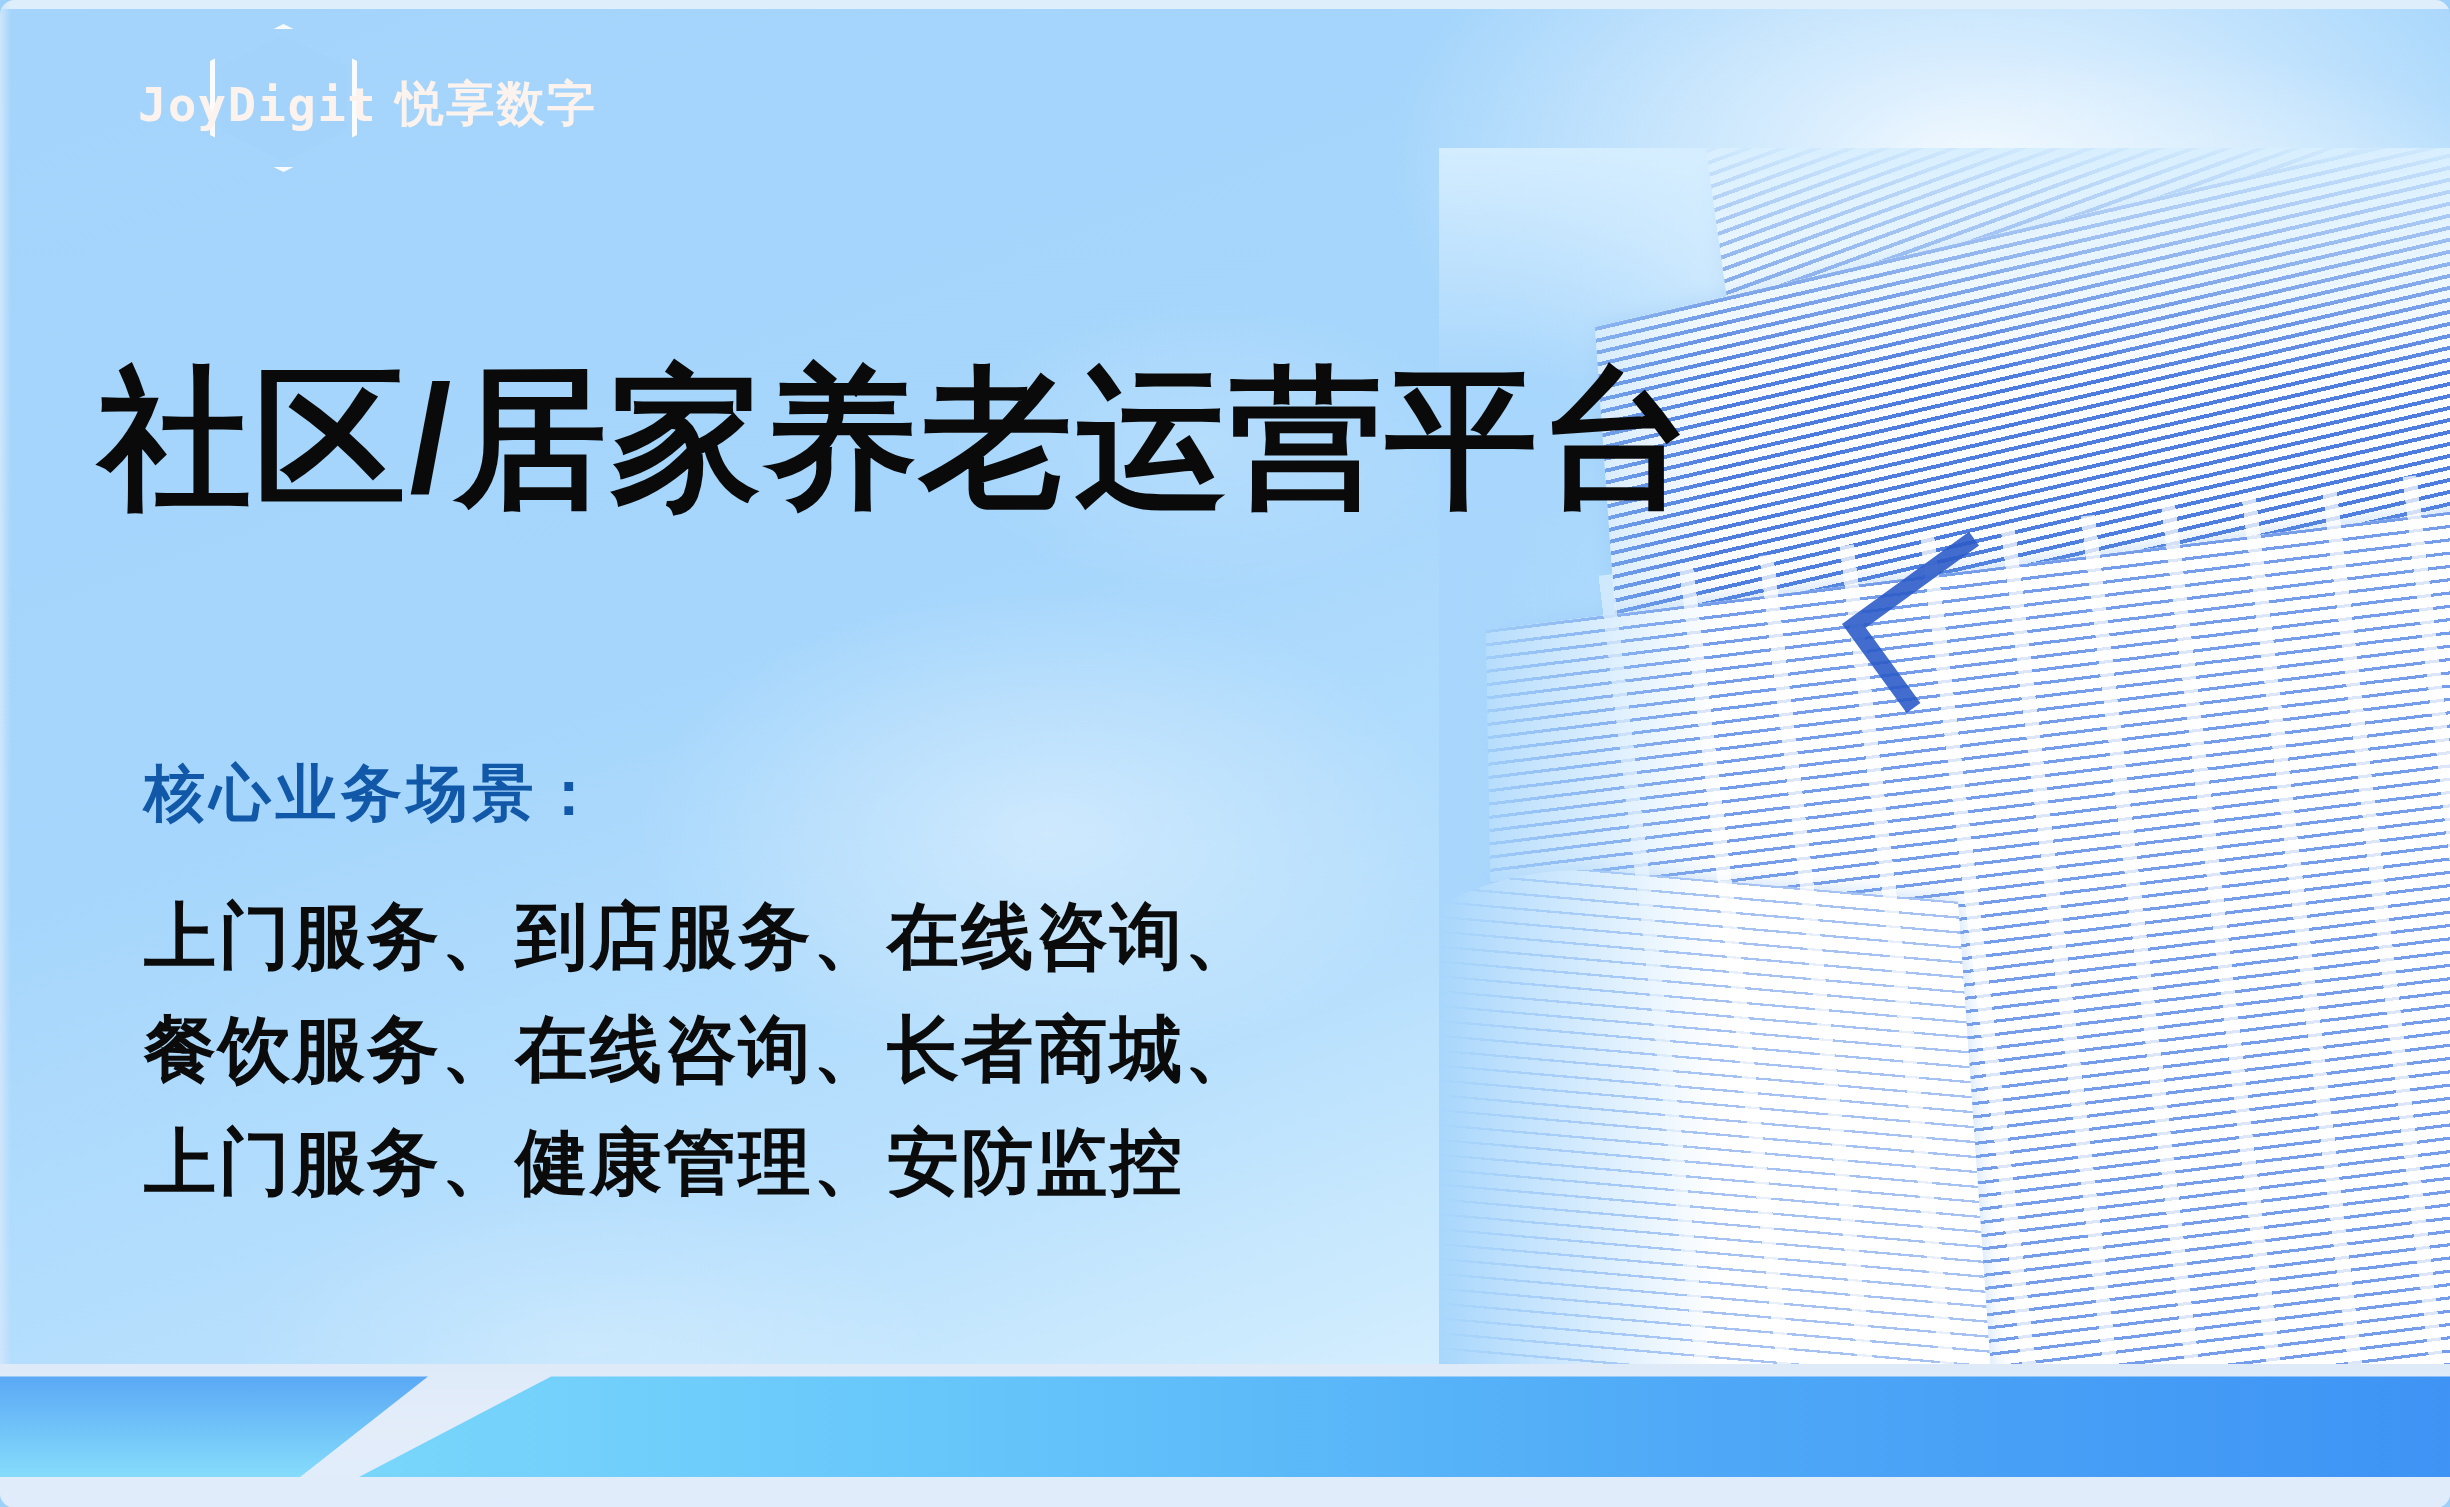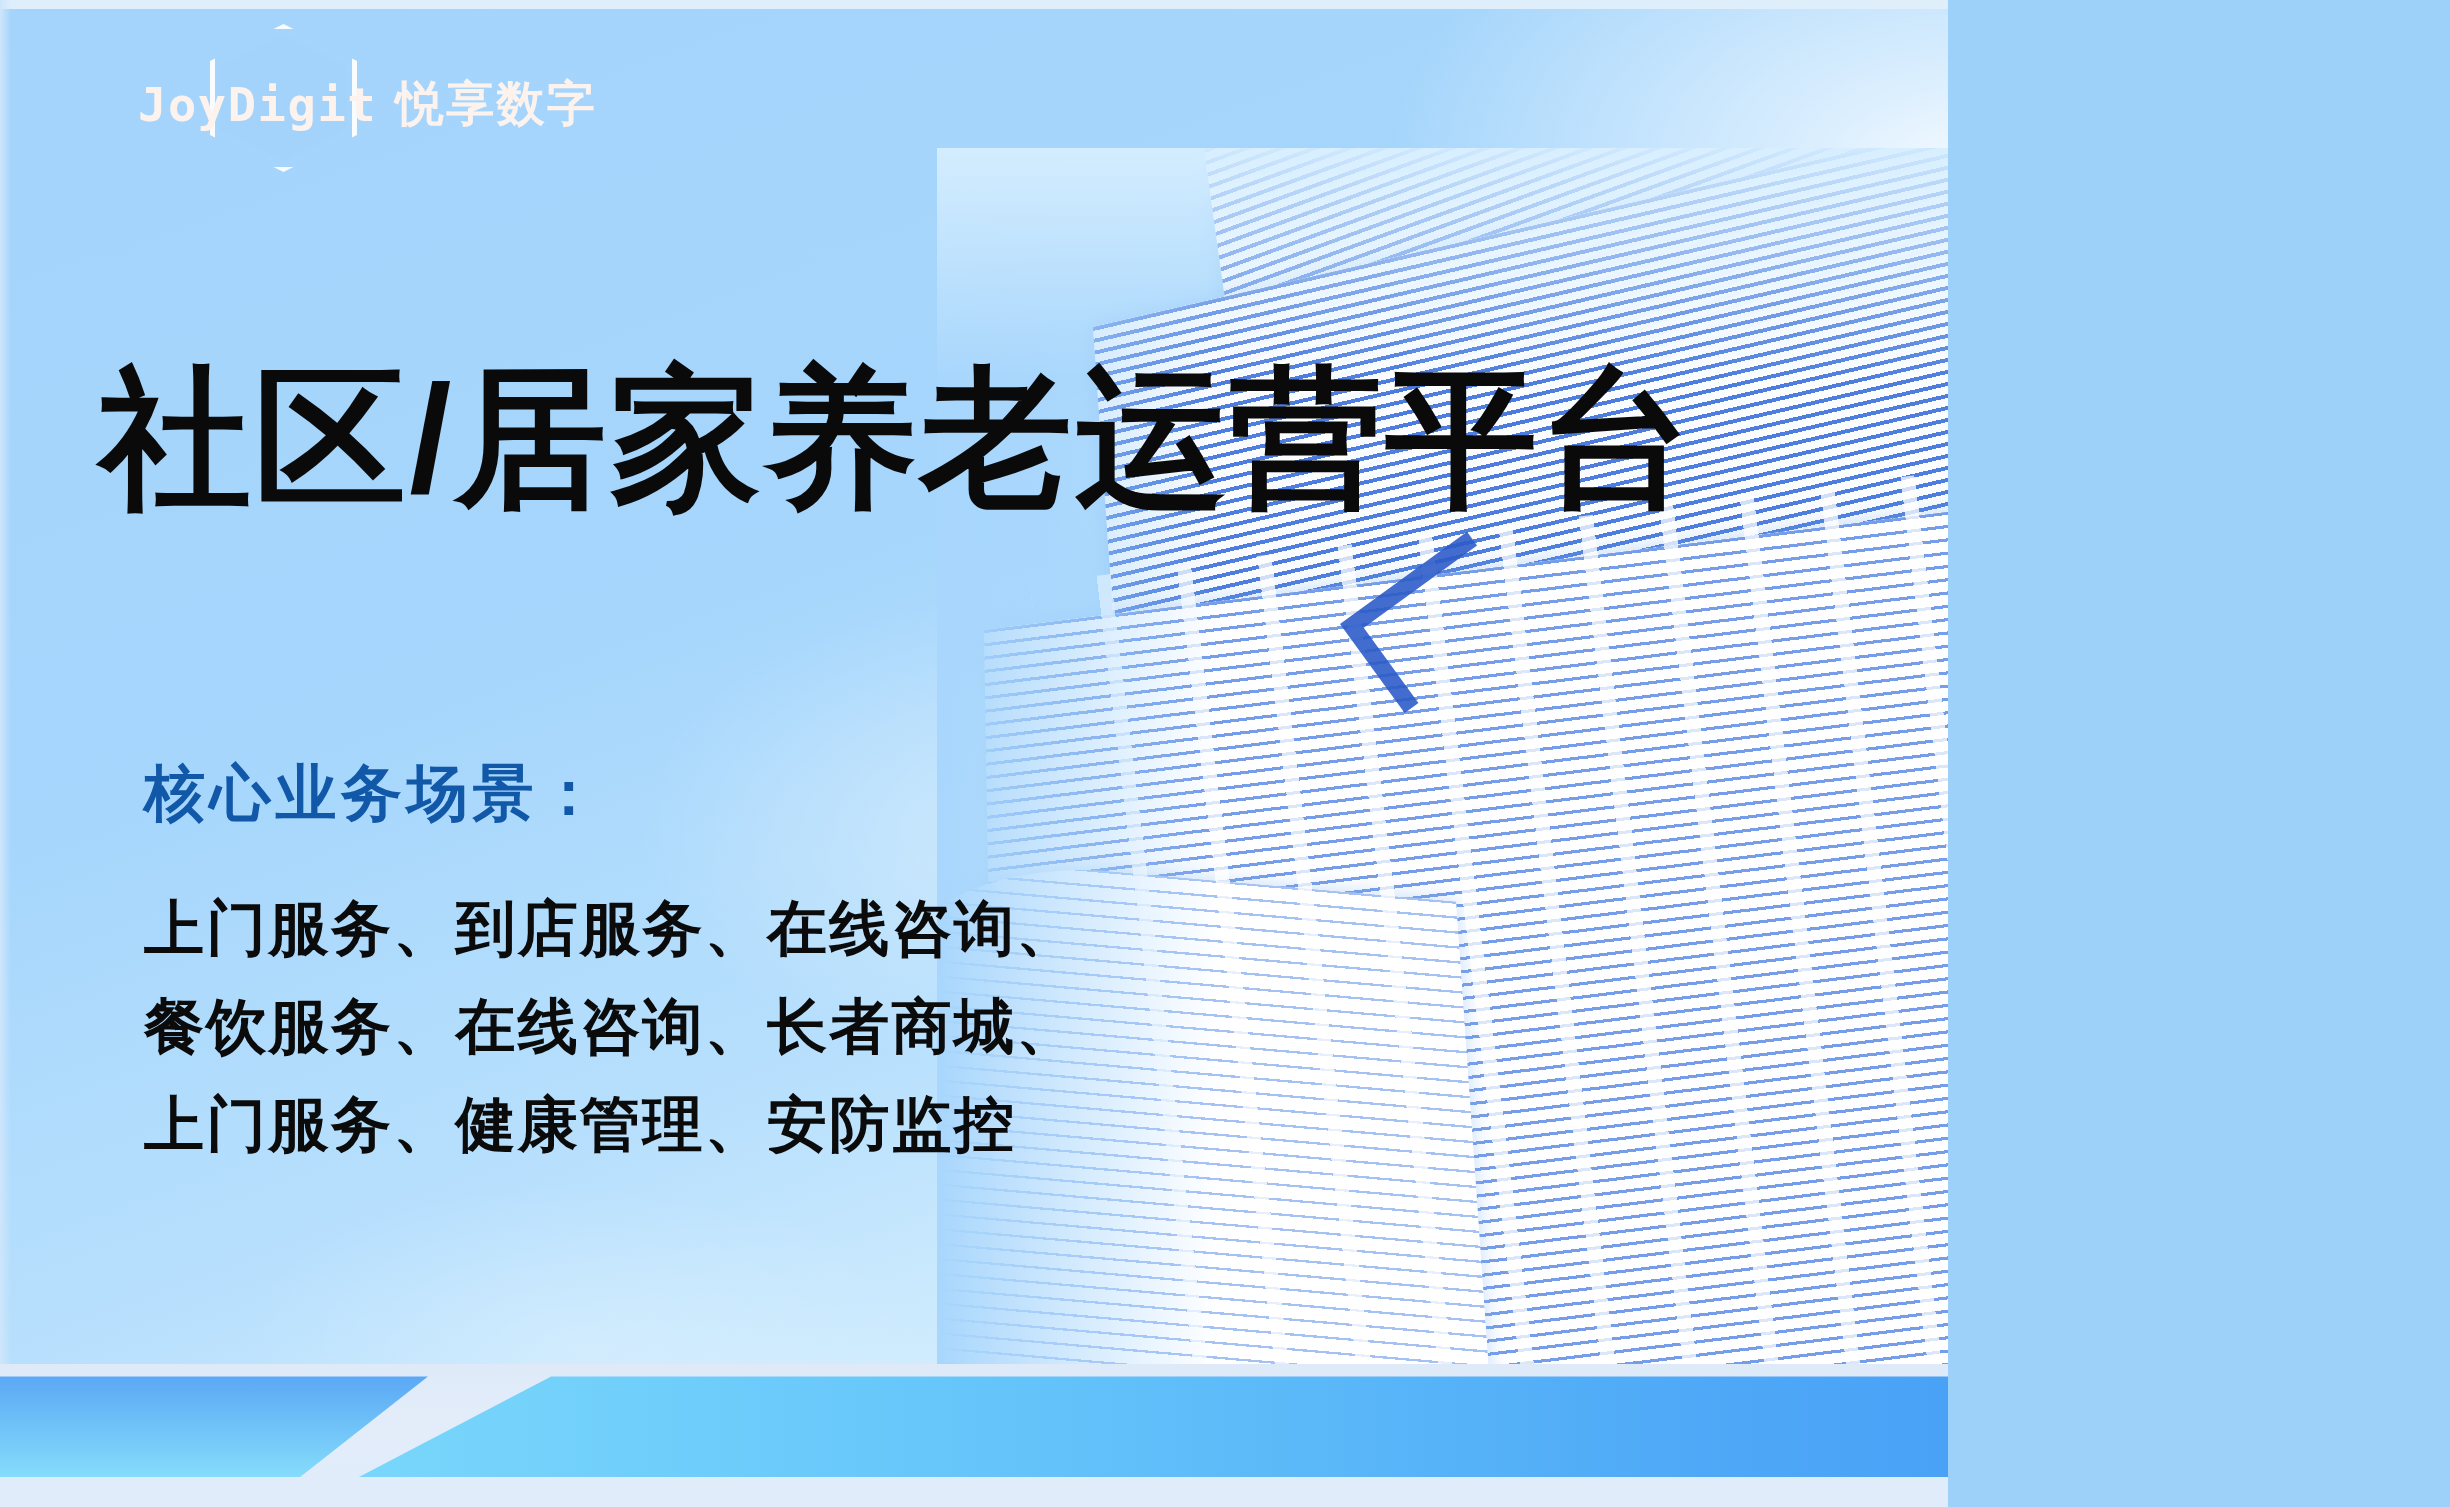--- a/index.html
+++ b/index.html
@@ -1,21 +1,21 @@
 <!DOCTYPE html>
 <html style="font-size:12.4px"><head>
 <meta charset="utf-8">
 <style>
   html,body{margin:0;padding:0;}
   body{
     width:2450px;height:1508px;overflow:hidden;
     font-family:"Liberation Sans","DejaVu Sans",sans-serif;
     background:#9ed1fa;
   }
-  #stage{position:relative;width:1948px;height:1508px;overflow:hidden;}
+  #stage{position:relative;width:2450px;height:1508px;overflow:hidden;border-radius:15px;}
 
   
   .sky-base{
     position:absolute;inset:0;
     background:linear-gradient(160deg,#a4d4fb 0%,#a6d6fc 38%,#b8e0fd 62%,#d8f0fe 82%,#e8f6ff 100%);
   }
   .sky-top-strip{
     position:absolute;left:0;top:0;width:100%;height:8.6px;
     background:#dfeefb;
   }
@@ -163,21 +163,21 @@
 
   
   .scenes{
     position:absolute;left:144px;top:753px;
   }
   .scenes-title{
     font-size:61px;font-weight:900;color:#1158a8;letter-spacing:4.7px;
     margin:0 0 54px 0;
   }
   .scene-line{
-    font-size:60px;font-weight:700;color:#0b0b0b;letter-spacing:2.3px;
+    font-size:72px;font-weight:700;color:#0b0b0b;letter-spacing:2.3px;
     margin:0 0 17px 0;white-space:nowrap;
   }
 
   
   .banner{
     position:absolute;left:0;bottom:0;width:100%;height:144px;
     background:linear-gradient(to bottom,#dfeaf9 0%,#e3edfa 45%,#e0ecfb 100%);
     overflow:hidden;
   }
   .band{

